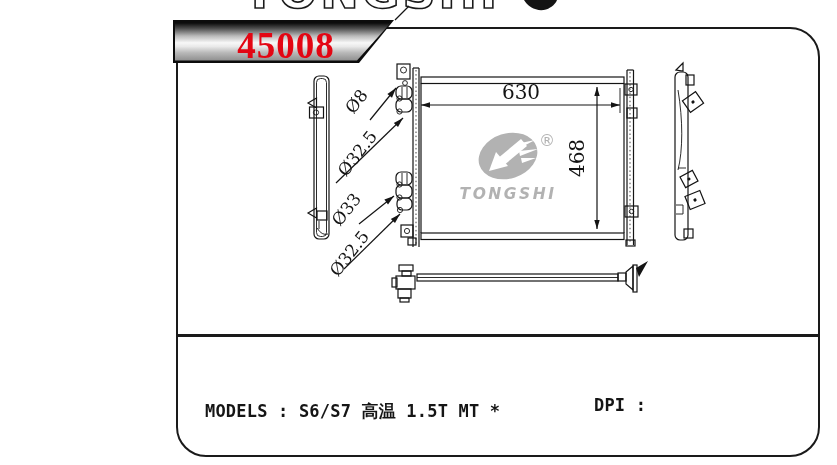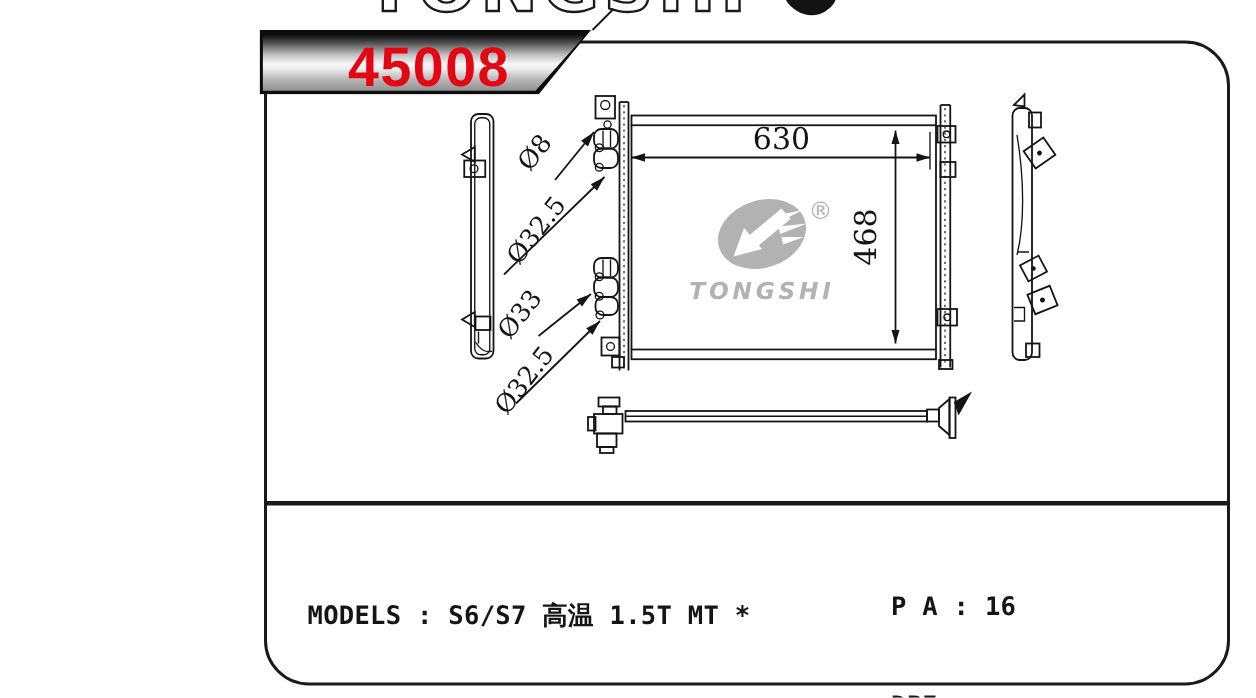--- a/index.html
+++ b/index.html
@@ -8,21 +8,21 @@
   .card{position:absolute;left:176px;top:27px;width:640px;height:426px;
         border:2.5px solid #1a1a1a;border-radius:0 30px 30px 30px;background:#fff;}
   .divider{position:absolute;left:176px;top:334px;width:643px;height:2.5px;background:#1a1a1a;}
   .banner{position:absolute;left:173px;top:20px;width:221px;height:43px;
           background:#0c0c0c;
           clip-path:polygon(0 0,100% 0,calc(100% - 35px) 100%,0 100%);}
   .banner-inner{position:absolute;left:2px;top:2.5px;right:3px;bottom:2.5px;
           background:linear-gradient(180deg,#0c0c0c 0%,#4c4c4c 14%,#b9b9b9 34%,#f8f8f8 52%,#e9e9e9 62%,#b9b9b9 78%,#8d8d8d 100%);
           clip-path:polygon(0 0,100% 0,calc(100% - 34px) 100%,0 100%);}
   .part-number{position:absolute;left:206px;top:24px;width:160px;text-align:center;
-          font-family:Liberation Sans, sans-serif;font-weight:bold;font-size:37px;
+          font-family:Liberation Serif, serif;font-weight:bold;font-size:37px;
           letter-spacing:1px;color:#e30613;}
   .spec-col{position:absolute;font-family:"DejaVu Sans Mono",monospace;
           font-weight:700;font-size:17px;letter-spacing:0.2px;color:#151515;white-space:pre;}
   .spec-left{left:205px;top:350px;line-height:24.6px;}
   .spec-right{left:594px;top:352px;line-height:21.7px;}
   svg.art{position:absolute;left:0;top:0;}
   svg.art *{vector-effect:none;}
   .ln{stroke:#141414;stroke-width:1.2;fill:none;}
   .lnthin{stroke:#141414;stroke-width:0.9;fill:none;}
   .dash{stroke:#141414;stroke-width:0.8;fill:none;stroke-dasharray:1.5 2.6;}
@@ -42,21 +42,20 @@
 </div>
 <div class="part-number">45008</div>
 
 <div class="spec-col spec-left">
   <div>MODELS : S6/S7 高温 1.5T MT *</div>
   
   
   
 </div>
 <div class="spec-col spec-right">
-  <div>P A : 16</div>
   <div>DPI :</div>
   
   
 </div>
 
 <svg class="art" width="837" height="465" viewBox="0 0 837 465">
 
   <g>
     <text x="372" y="7.5" text-anchor="middle" font-family="DejaVu Sans, sans-serif" font-size="46" font-weight="bold" letter-spacing="3" fill="#ffffff" stroke="#1a1a1a" stroke-width="1.6">TONGSHI</text>
     <path class="fillb" d="M524,0 C528,7 537,12 546,9.5 C552,7.5 556,3 557,0 Z"></path>

